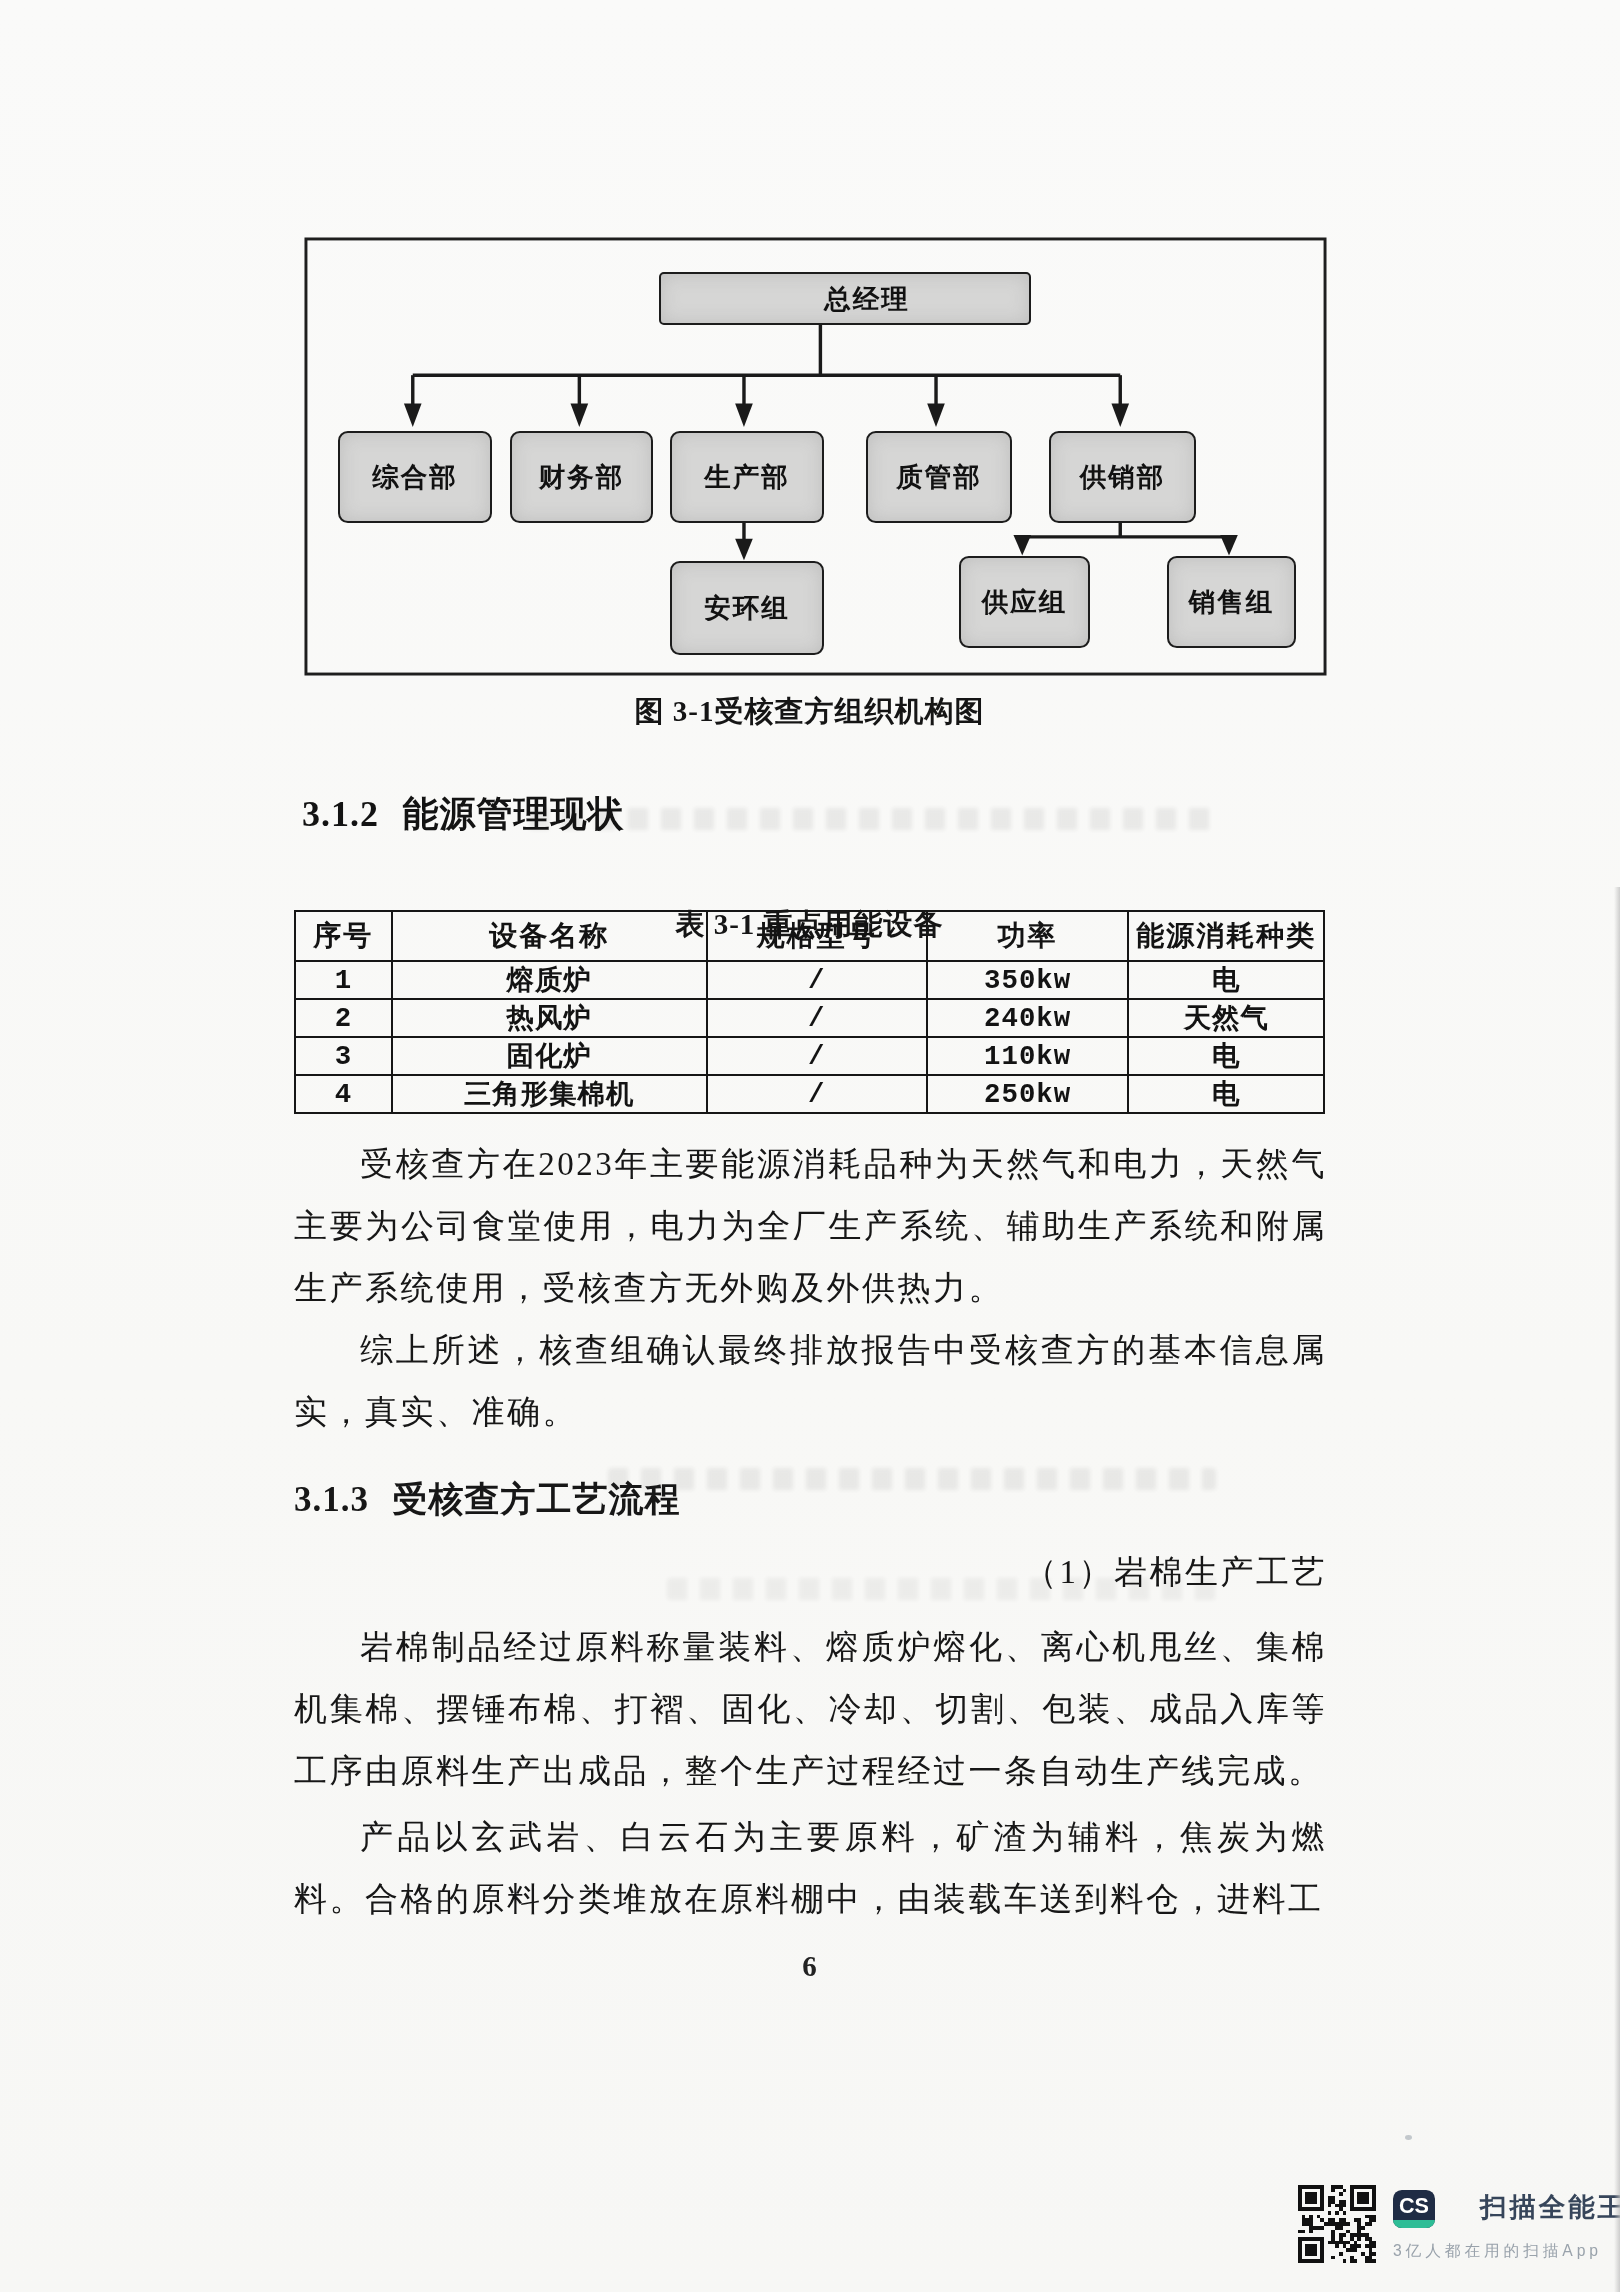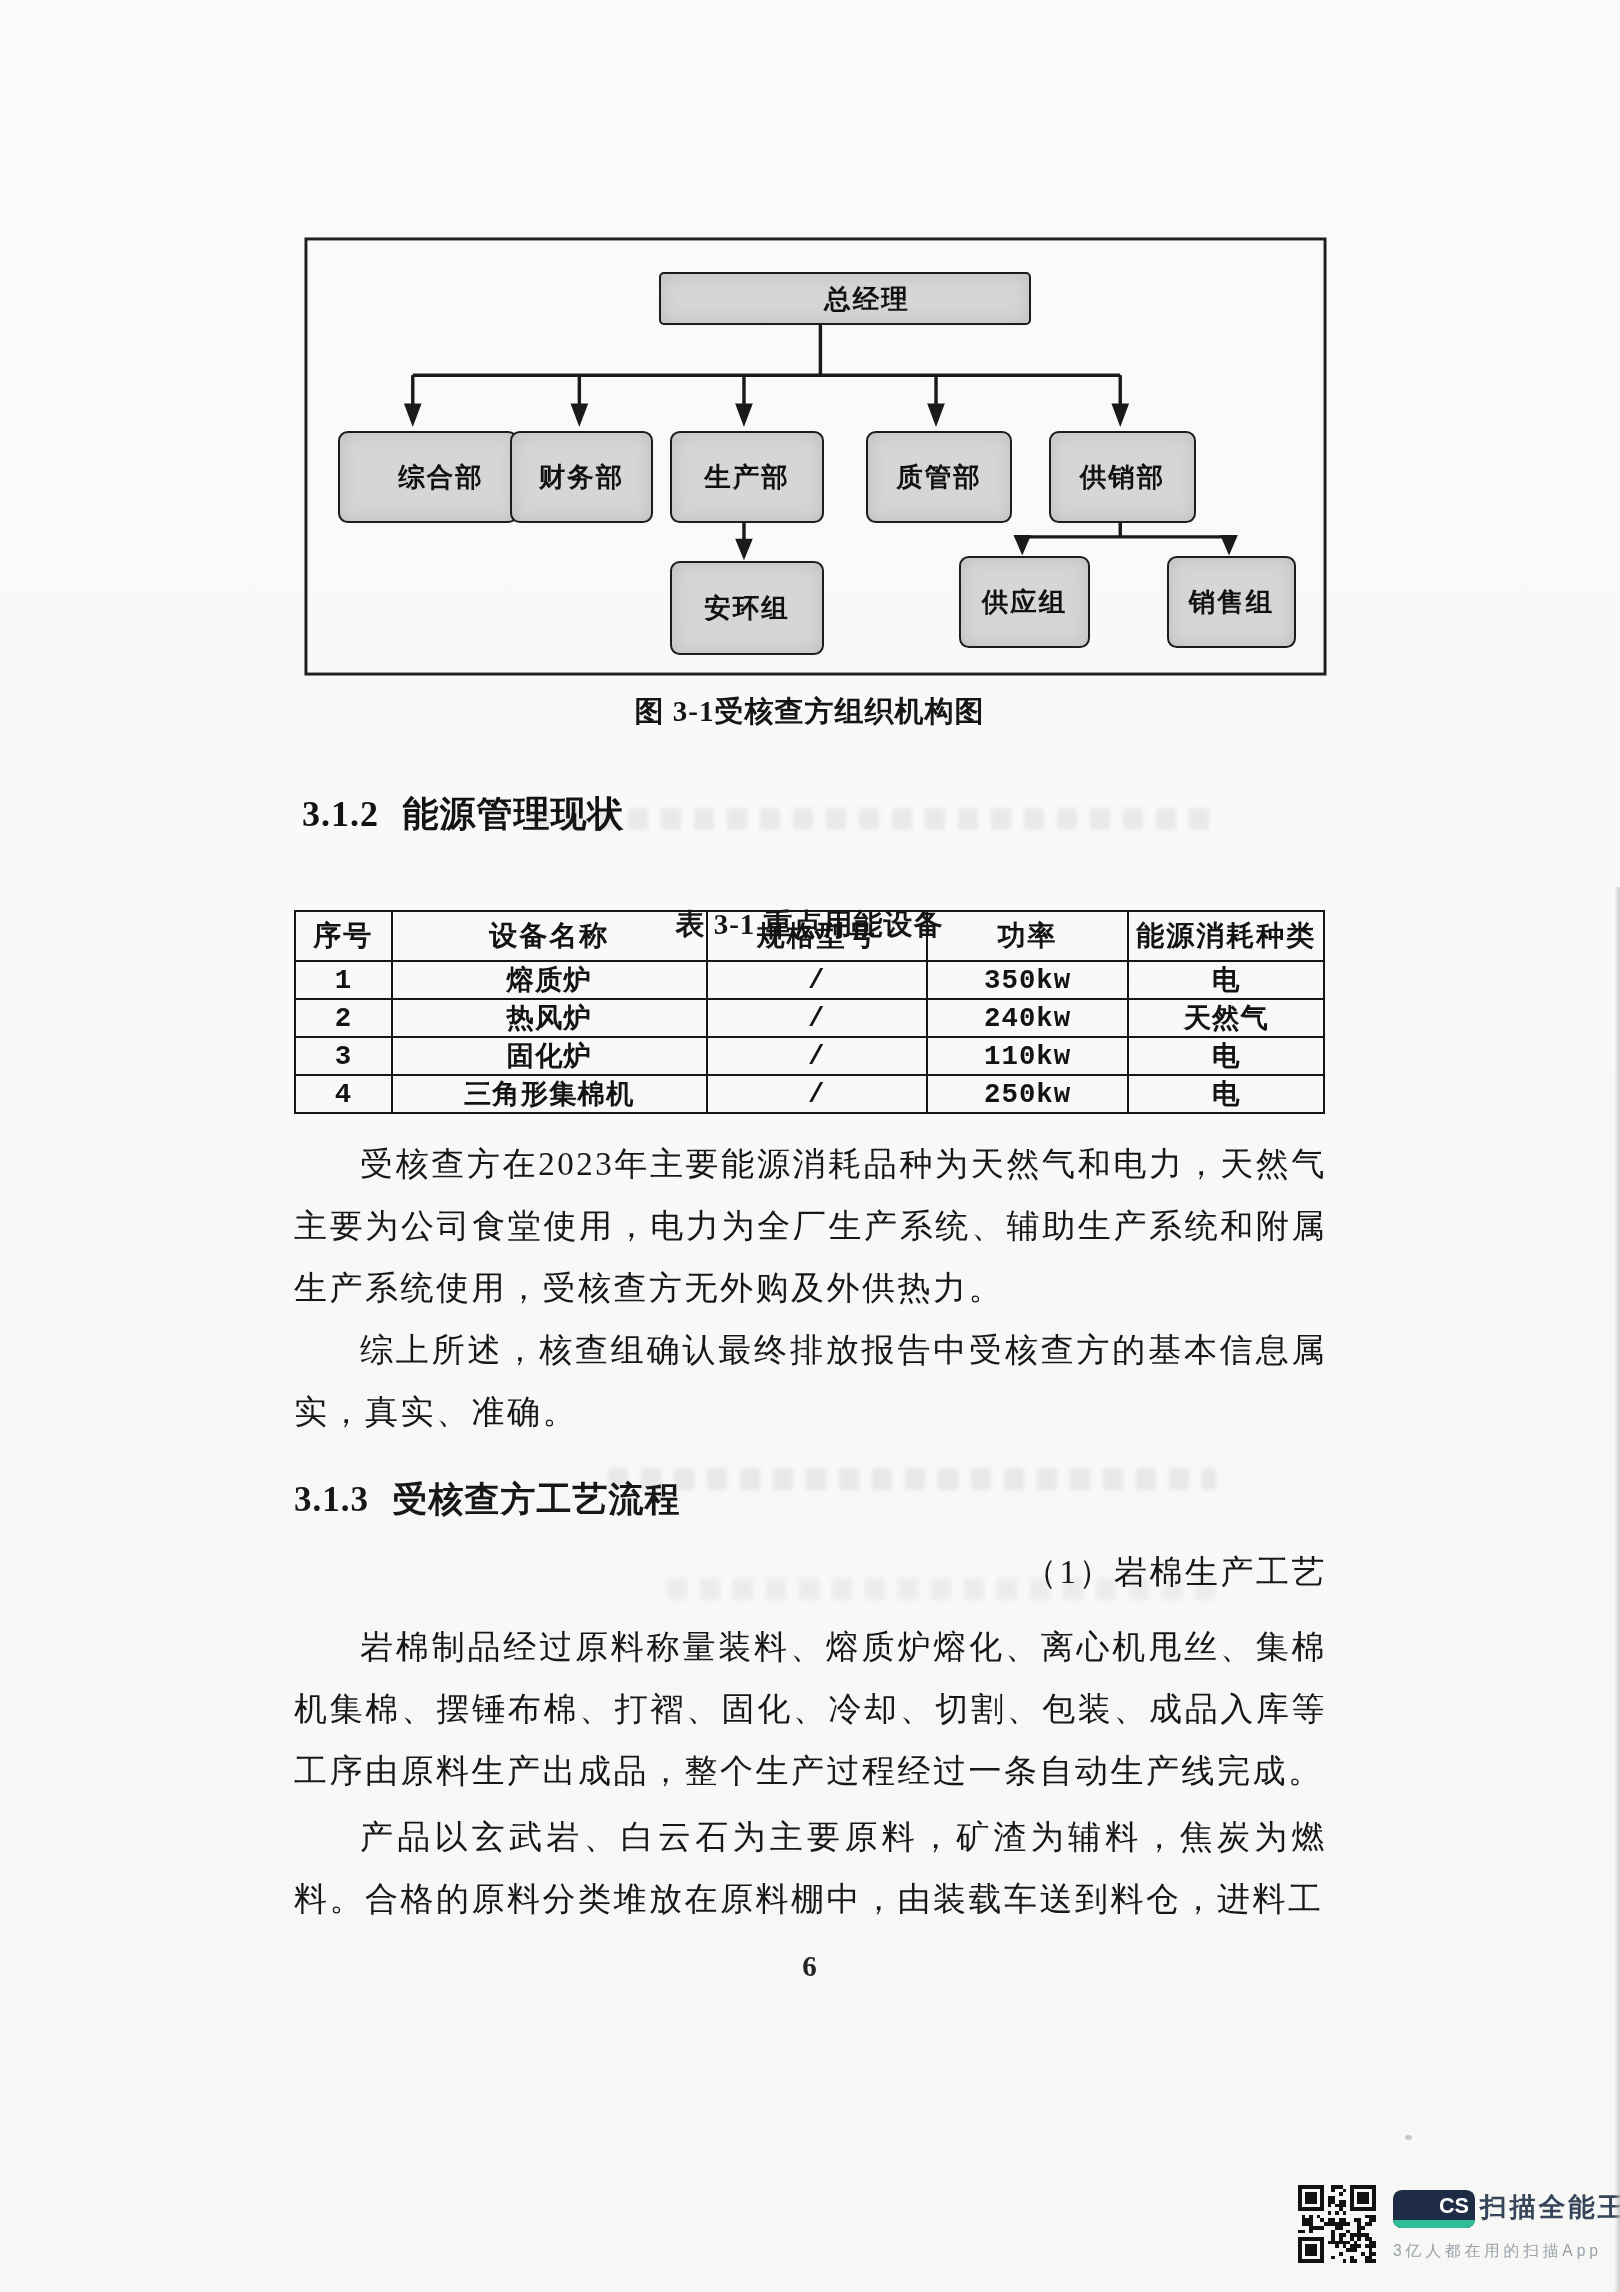--- a/index.html
+++ b/index.html
@@ -67,21 +67,20 @@
   }
 
   
   .wm{position:absolute;left:0;top:0;width:0;height:0;}
   .qr{position:absolute;left:1298px;top:2185px;width:78px;height:78px;}
   .cs-logo{
     position:absolute;left:1393px;top:2190px;width:42px;height:38px;
     background:#1f2c45;border-radius:8.8px;overflow:hidden;
     display:flex;align-items:center;justify-content:center;
     font-family:"Liberation Sans","DejaVu Sans",sans-serif;
-    padding-left:40px;
   }
   .cs-logo .cs-txt{color:#fff;font-weight:700;font-size:21.6px;letter-spacing:0;margin-top:-5.9px;}
   .cs-logo .cs-strip{position:absolute;left:0;right:0;bottom:0;height:7.8px;background:#2ebd96;}
   .wm-title{
     position:absolute;left:1444px;top:2189px;
     font-family:"Liberation Sans","DejaVu Sans",sans-serif;
     font-size:26.5px;font-weight:700;letter-spacing:2.9px;color:#36455a;white-space:nowrap;margin-left:36px;
   }
   .wm-tag{
     position:absolute;left:1393px;top:2241px;
@@ -128,21 +127,21 @@
         <polygon points="636,172 654,172 645,196"></polygon>
         <polygon points="824,172 842,172 833,196"></polygon>
         <polygon points="440,310 458,310 449,332"></polygon>
         <polygon points="724,306 742,306 733,327"></polygon>
         <polygon points="935,306 953,306 944,327"></polygon>
       </g>
     </svg>
 
     <div class="oc-box oc-root" style="left:355px;top:37px;width:324px;height:49px;">总经理</div>
 
-    <div class="oc-box" style="left:34px;top:196px;width:150px;height:88px;padding-left:26px;">综合部</div>
+    <div class="oc-box" style="left:34px;top:196px;width:150px;height:88px;">综合部</div>
     <div class="oc-box" style="left:206px;top:196px;width:139px;height:88px;">财务部</div>
     <div class="oc-box" style="left:366px;top:196px;width:150px;height:88px;">生产部</div>
     <div class="oc-box" style="left:562px;top:196px;width:142px;height:88px;">质管部</div>
     <div class="oc-box" style="left:745px;top:196px;width:143px;height:88px;">供销部</div>
 
     <div class="oc-box" style="left:366px;top:326px;width:150px;height:90px;">安环组</div>
     <div class="oc-box" style="left:655px;top:321px;width:127px;height:88px;">供应组</div>
     <div class="oc-box" style="left:863px;top:321px;width:125px;height:88px;">销售组</div>
   </div>
 

